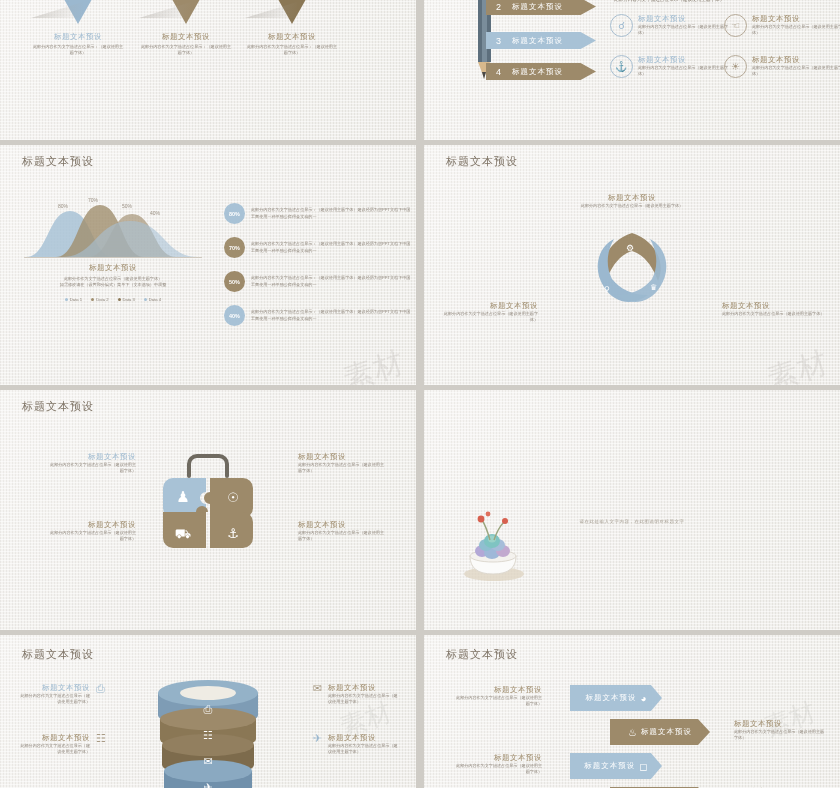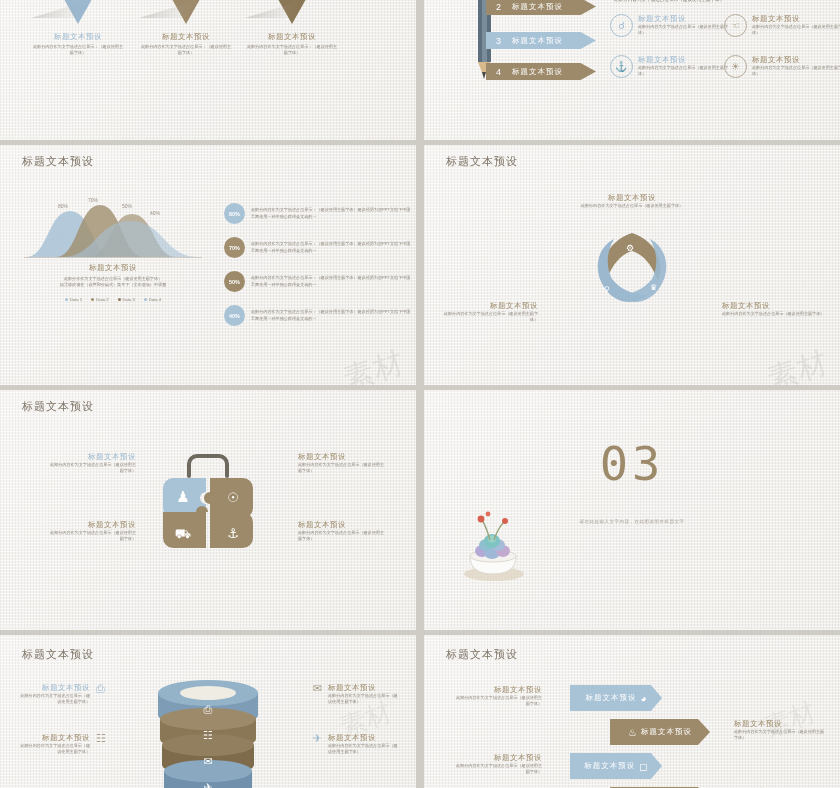--- a/index.html
+++ b/index.html
@@ -375,21 +375,20 @@
       <div class="ttl brown">标题文本预设</div>
       <div class="body">此部分内容作为文字描述占位显示（建议使用主题字体）</div>
     </div>
     <div style="position:absolute;right:32px;top:130px;width:86px;text-align:left;">
       <div class="ttl brown">标题文本预设</div>
       <div class="body">此部分内容作为文字描述占位显示（建议使用主题字体）</div>
     </div>
   </div>
 
   <div class="slide">
-    <div class="sec-num">03</div>
     <div class="sec-sub">请在此处输入文字内容，在此图说明对标题文字</div>
 
     <div class="plant">
       <svg width="70" height="76" viewBox="0 0 70 76">
         <ellipse cx="36" cy="66" rx="30" ry="7" fill="#ded3c0" opacity=".75"></ellipse>
         <path d="M12 48 q0 18 23 18 q23 0 23 -18 Z" fill="#fbfbfa" stroke="#ddd8cf" stroke-width="1"></path>
         <ellipse cx="35" cy="48" rx="23" ry="6" fill="#f4f2ee" stroke="#ddd8cf" stroke-width="1"></ellipse>
         <g>
           <ellipse cx="24" cy="43" rx="7" ry="6" fill="#b3a8d6"></ellipse>
           <ellipse cx="34" cy="45" rx="8" ry="6" fill="#9fb8d8"></ellipse>

